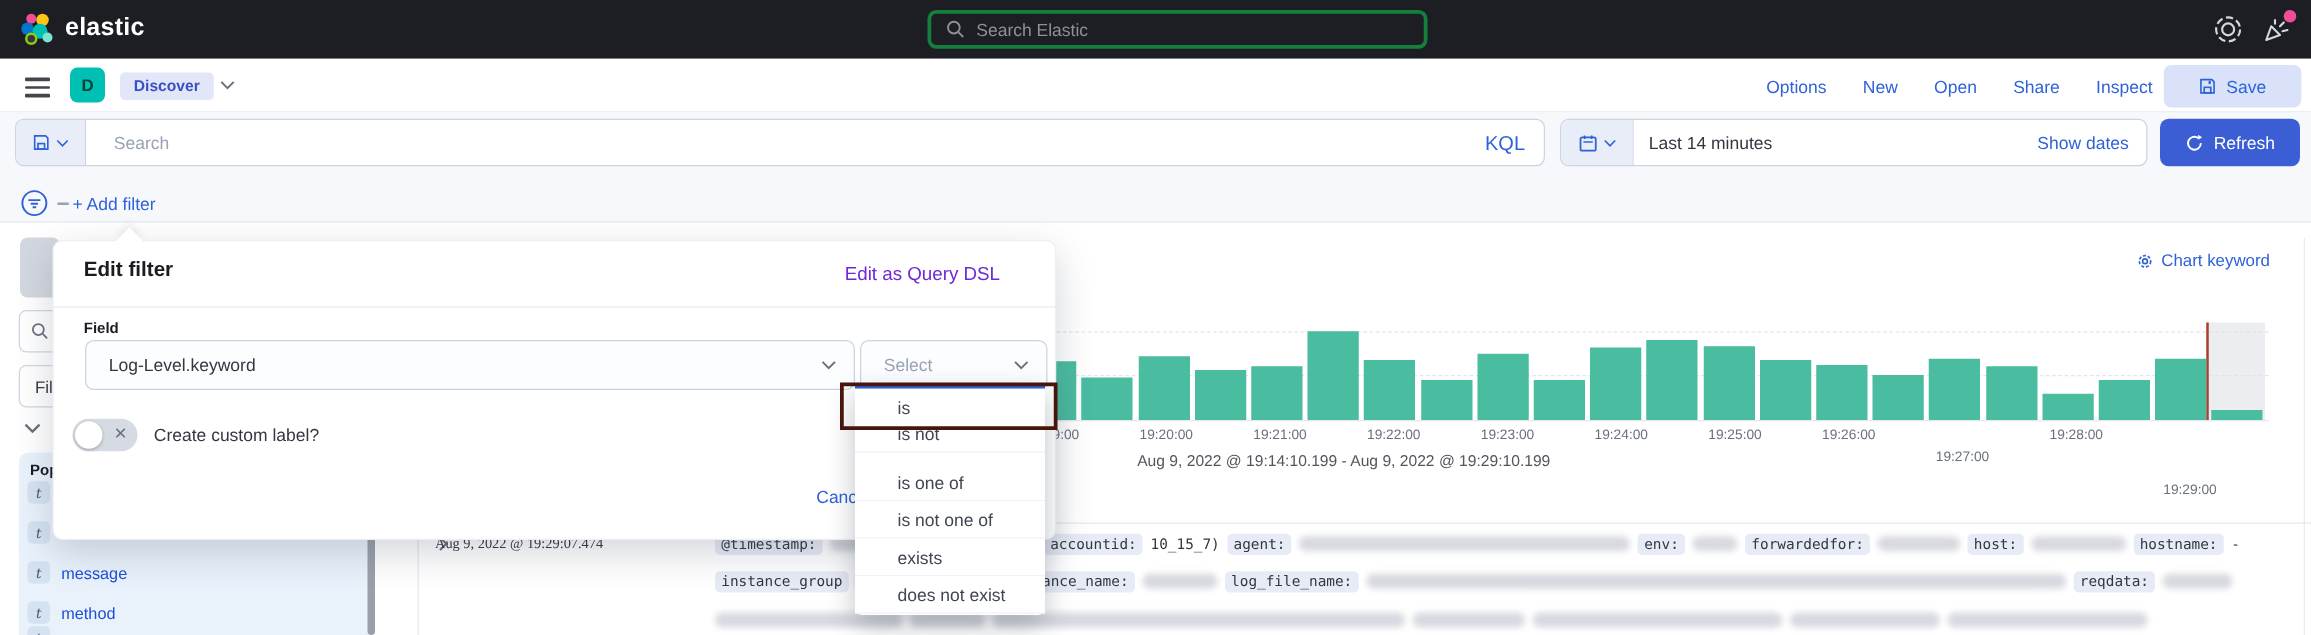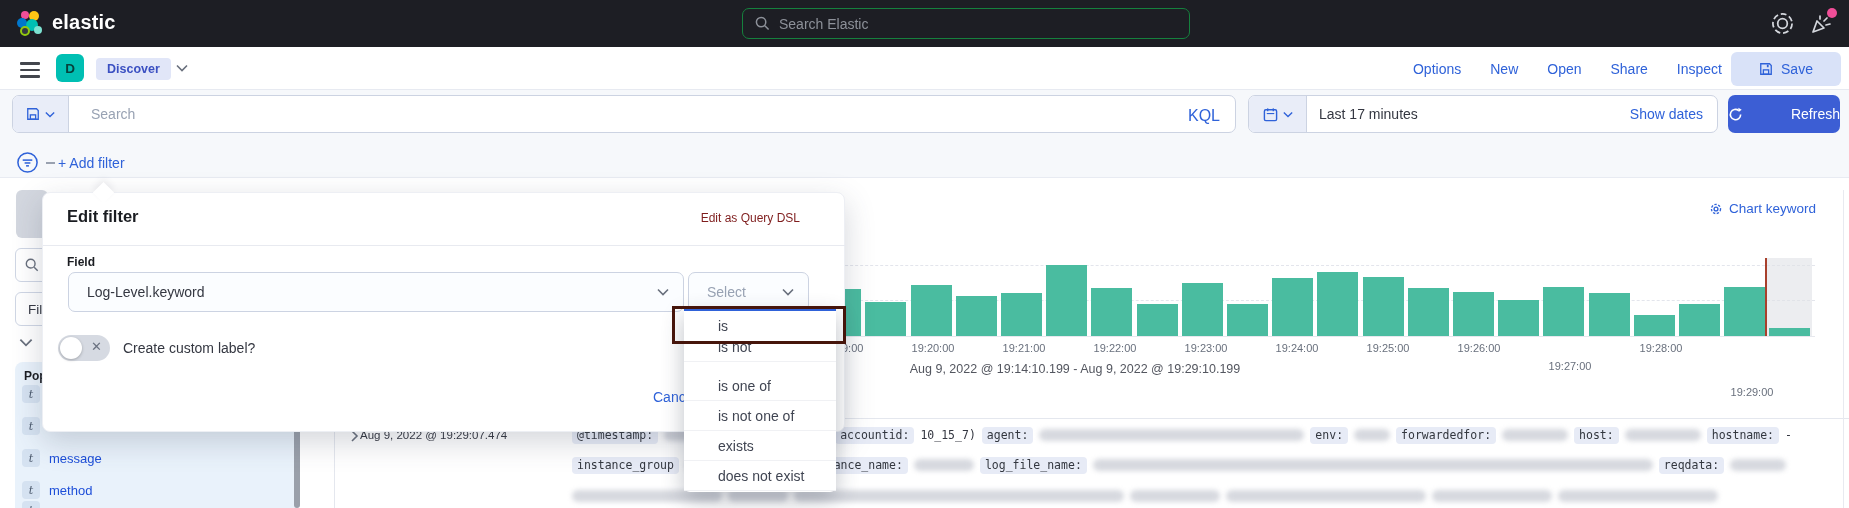--- a/index.html
+++ b/index.html
@@ -5,21 +5,21 @@
   * { margin:0; padding:0; box-sizing:border-box; }
   html,body { background:#fff; }
   body { font-family:"Liberation Sans", sans-serif; }
   .page { position:relative; width:1849px; height:508px; overflow:hidden; background:#fff; }
   .abs { position:absolute; }
 
   
   .top-header { position:absolute; left:0; top:0; width:1849px; height:47px; background:#1d1e24; }
   .brand { position:absolute; left:16px; top:9px; display:flex; align-items:center; gap:9px; }
   .brand-text { color:#fff; font-size:20px; font-weight:600; letter-spacing:.2px; }
-  .hsearch { position:absolute; left:742px; top:8px; width:448px; height:31px; border:1px solid #15803d;
+  .hsearch { position:absolute; left:742px; top:8px; width:400px; height:31px; border:3px solid #15803d;
              border-radius:7px; display:flex; align-items:center; gap:9px; padding:0 12px; }
   .hsearch-ph { color:#8d9199; font-size:14px; }
   .hicon { position:absolute; top:12px; }
   .pink-dot { position:absolute; left:1827px; top:8px; width:10px; height:10px; border-radius:50%; background:#f04e98; }
 
   
   .nav-row { position:absolute; left:0; top:47px; width:1849px; height:43px; background:#fff; border-bottom:1px solid #e7eaf1; }
   .burger { position:absolute; left:20px; top:62px; width:20px; }
   .burger div { height:2.5px; background:#43464d; margin-bottom:4px; border-radius:1px; }
   .space-badge { position:absolute; left:56px; top:54px; width:28px; height:28px; border-radius:6px; background:#00bfb3;
@@ -38,21 +38,21 @@
   .qsave-seg { position:absolute; left:0; top:0; width:56px; height:36px; background:#e9edf8; border-right:1px solid #ccd3e2;
                border-radius:6px 0 0 6px; display:flex; align-items:center; justify-content:center; gap:5px; }
   .q-ph { position:absolute; left:78px; top:10px; color:#98a2b3; font-size:14px; }
   .kql { position:absolute; right:15px; top:11px; color:#2f62d9; font-size:16px; font-weight:400; }
   .datebox { position:absolute; left:1248px; top:95px; width:470px; height:38px; background:#fff; border:1px solid #ccd3e2; border-radius:7px; }
   .cal-seg { position:absolute; left:0; top:0; width:58px; height:36px; background:#e9edf8; border-right:1px solid #ccd3e2;
              border-radius:6px 0 0 6px; display:flex; align-items:center; justify-content:center; gap:5px; }
   .timerange { position:absolute; left:70px; top:10px; color:#343741; font-size:14px; }
   .showdates { position:absolute; right:14px; top:10px; color:#2f62d9; font-size:14px; }
   .refresh-btn { position:absolute; left:1728px; top:95px; width:112px; height:38px; background:#3c5ed4; border-radius:7px;
-                 display:flex; align-items:center; justify-content:space-between; gap:8px; color:#fff; font-size:14px; font-weight:500; }
+                 display:flex; align-items:center; justify-content:center; gap:8px; color:#fff; font-size:14px; font-weight:500; }
   .filter-dash { position:absolute; left:46px; top:162px; width:9px; height:2px; background:#9aa2b0; }
   .addfilter { position:absolute; left:58px; top:155px; color:#2f62d9; font-size:14px; }
 
   
   .idx-box { position:absolute; left:16px; top:190px; width:32px; height:48px; background:#d3d7df; border-radius:6px; }
   .sb-search { position:absolute; left:15px; top:248px; width:270px; height:34px; background:#fff; border:1px solid #cfd6e4;
                border-radius:6px; display:flex; align-items:center; gap:8px; padding:0 9px; }
   .sb-filtbtn { position:absolute; left:15px; top:292px; width:270px; height:34px; background:#fff; border:1px solid #cfd6e4;
                 border-radius:6px; display:flex; align-items:center; padding:0 12px; color:#343741; font-size:13.5px; }
   .sb-chev { position:absolute; left:19px; top:338px; }
@@ -71,35 +71,35 @@
   .band { position:absolute; left:1765px; top:258px; width:47px; height:78px; background:#dfe1e6; opacity:.6; }
   .redline { position:absolute; left:1765px; top:258px; width:2px; height:78px; background:#a8402c; }
   .bar { position:absolute; bottom:172px; width:41px; background:#4abca0; }
   .tick { position:absolute; top:342px; transform:translateX(-50%); font-size:11px; color:#69707d; }
   .subtitle { position:absolute; left:340px; top:362px; width:1470px; text-align:center; font-size:12.5px; color:#53565f; }
 
   
   .tbl-topline { position:absolute; left:340px; top:418px; width:1509px; border-top:1px solid #e4e7ee; }
   .tbl-leftline { position:absolute; left:334px; top:419px; width:1px; height:89px; background:#e4e7ee; }
   .row-chev { position:absolute; left:350px; top:428px; color:#69707d; }
-  .row-ts { position:absolute; left:360px; top:429px; font-family:Liberation Sans, sans-serif; font-size:11.5px; color:#343741; }
+  .row-ts { position:absolute; left:348px; top:429px; font-family:Liberation Serif, serif; font-size:11.5px; color:#343741; }
   .tline { position:absolute; left:572px; height:20px; display:flex; align-items:center; gap:6px; white-space:nowrap; }
   .chip { font-family:"DejaVu Sans Mono", monospace; font-size:11.5px; color:#33373f; background:#e7ebf6;
           border-radius:4px; padding:1.5px 5px; }
   .mono { font-family:"DejaVu Sans Mono", monospace; font-size:11.5px; color:#343741; }
   .blur { height:12px; background:#c6c9d2; border-radius:6px; filter:blur(2.5px); opacity:.7; }
   .right-line { position:absolute; left:1843px; top:190px; width:1px; height:318px; background:#e8eaf0; }
 
   
   .popover { position:absolute; left:42px; top:192px; width:803px; height:240px; background:#fff; border-radius:8px;
              border:1px solid #edeff4; box-shadow:0 10px 30px rgba(60,70,90,.22); z-index:50; }
   .pop-arrow { position:absolute; left:96px; top:185px; width:15px; height:15px; background:#fff; transform:rotate(45deg);
                box-shadow:-3px -3px 6px rgba(60,70,90,.08); z-index:51; }
   .pop-title { position:absolute; left:24px; top:14px; font-size:16.5px; font-weight:700; color:#1a1c21; }
-  .pop-dsl { position:absolute; right:44px; top:18px; font-size:12px; color:#7f1d1d; }
+  .pop-dsl { position:absolute; right:44px; top:18px; font-size:15px; color:#6d28d9; }
   .pop-div { position:absolute; left:0; top:52px; width:803px; border-top:1px solid #e8eaf0; }
   .pop-lbl { position:absolute; top:62px; font-size:12px; font-weight:600; color:#1a1c21; }
   .pop-lbl.op { color:#2f62d9; }
   .pop-select { position:absolute; top:79px; height:40px; background:#fbfdff; border:1px solid #ccd3e2; border-radius:7px;
                 display:flex; align-items:center; padding:0 14px 0 18px; font-size:14px; color:#343741; }
   .pop-select .grow { flex:1; }
   .pop-select .ph { color:#98a2b3; }
   .switch { position:absolute; left:15px; top:142px; width:52px; height:26px; background:#d6dae2; border-radius:13px; }
   .knob { position:absolute; left:2px; top:2px; width:22px; height:22px; border-radius:50%; background:#fff; box-shadow:0 1px 3px rgba(0,0,0,.25); }
   .switch-x { position:absolute; right:8px; top:4px; color:#6a7180; font-size:13px; }
@@ -195,21 +195,21 @@
       <svg width="15" height="15" viewBox="0 0 16 16">
         <rect x="1.5" y="3" width="13" height="11.5" rx="1.5" fill="none" stroke="#2f62d9" stroke-width="1.5"></rect>
         <line x1="5" y1="1.5" x2="5" y2="4.5" stroke="#2f62d9" stroke-width="1.5"></line>
         <line x1="11" y1="1.5" x2="11" y2="4.5" stroke="#2f62d9" stroke-width="1.5"></line>
         <line x1="4" y1="7" x2="12" y2="7" stroke="#2f62d9" stroke-width="1.2"></line>
       </svg>
       <svg width="10" height="7" viewBox="0 0 12 8">
         <polyline points="1,1.5 6,6.5 11,1.5" fill="none" stroke="#2f62d9" stroke-width="1.6"></polyline>
       </svg>
     </div>
-    <span class="timerange">Last 17 minutes</span>
+    <span class="timerange">Last 14 minutes</span>
     <span class="showdates">Show dates</span>
   </div>
   <div class="refresh-btn">
     <svg width="15" height="15" viewBox="0 0 16 16">
       <path d="M13.5 8 a5.5 5.5 0 1 1 -2 -4.2" fill="none" stroke="#fff" stroke-width="1.7"></path>
       <polygon points="11,0.8 14.6,3 11.4,5.2" fill="#fff"></polygon>
     </svg>
     <span>Refresh</span>
   </div>
 
@@ -362,21 +362,21 @@
     <div class="pop-dsl">Edit as Query DSL</div>
     <div class="pop-div"></div>
     <div class="pop-lbl" style="left:24px">Field</div>
     <div class="pop-select" style="left:25px; width:616px">
       <span>Log-Level.keyword</span>
       <span class="grow"></span>
       <svg width="12" height="8" viewBox="0 0 12 8">
         <polyline points="1,1.5 6,6.5 11,1.5" fill="none" stroke="#69707d" stroke-width="1.6"></polyline>
       </svg>
     </div>
-    <div class="pop-select" style="left:645px; width:121px">
+    <div class="pop-select" style="left:645px; width:150px">
       <span class="ph">Select</span>
       <span class="grow"></span>
       <svg width="12" height="8" viewBox="0 0 12 8">
         <polyline points="1,1.5 6,6.5 11,1.5" fill="none" stroke="#69707d" stroke-width="1.6"></polyline>
       </svg>
     </div>
     <div class="switch">
       <div class="knob"></div>
       <span class="switch-x">✕</span>
     </div>

